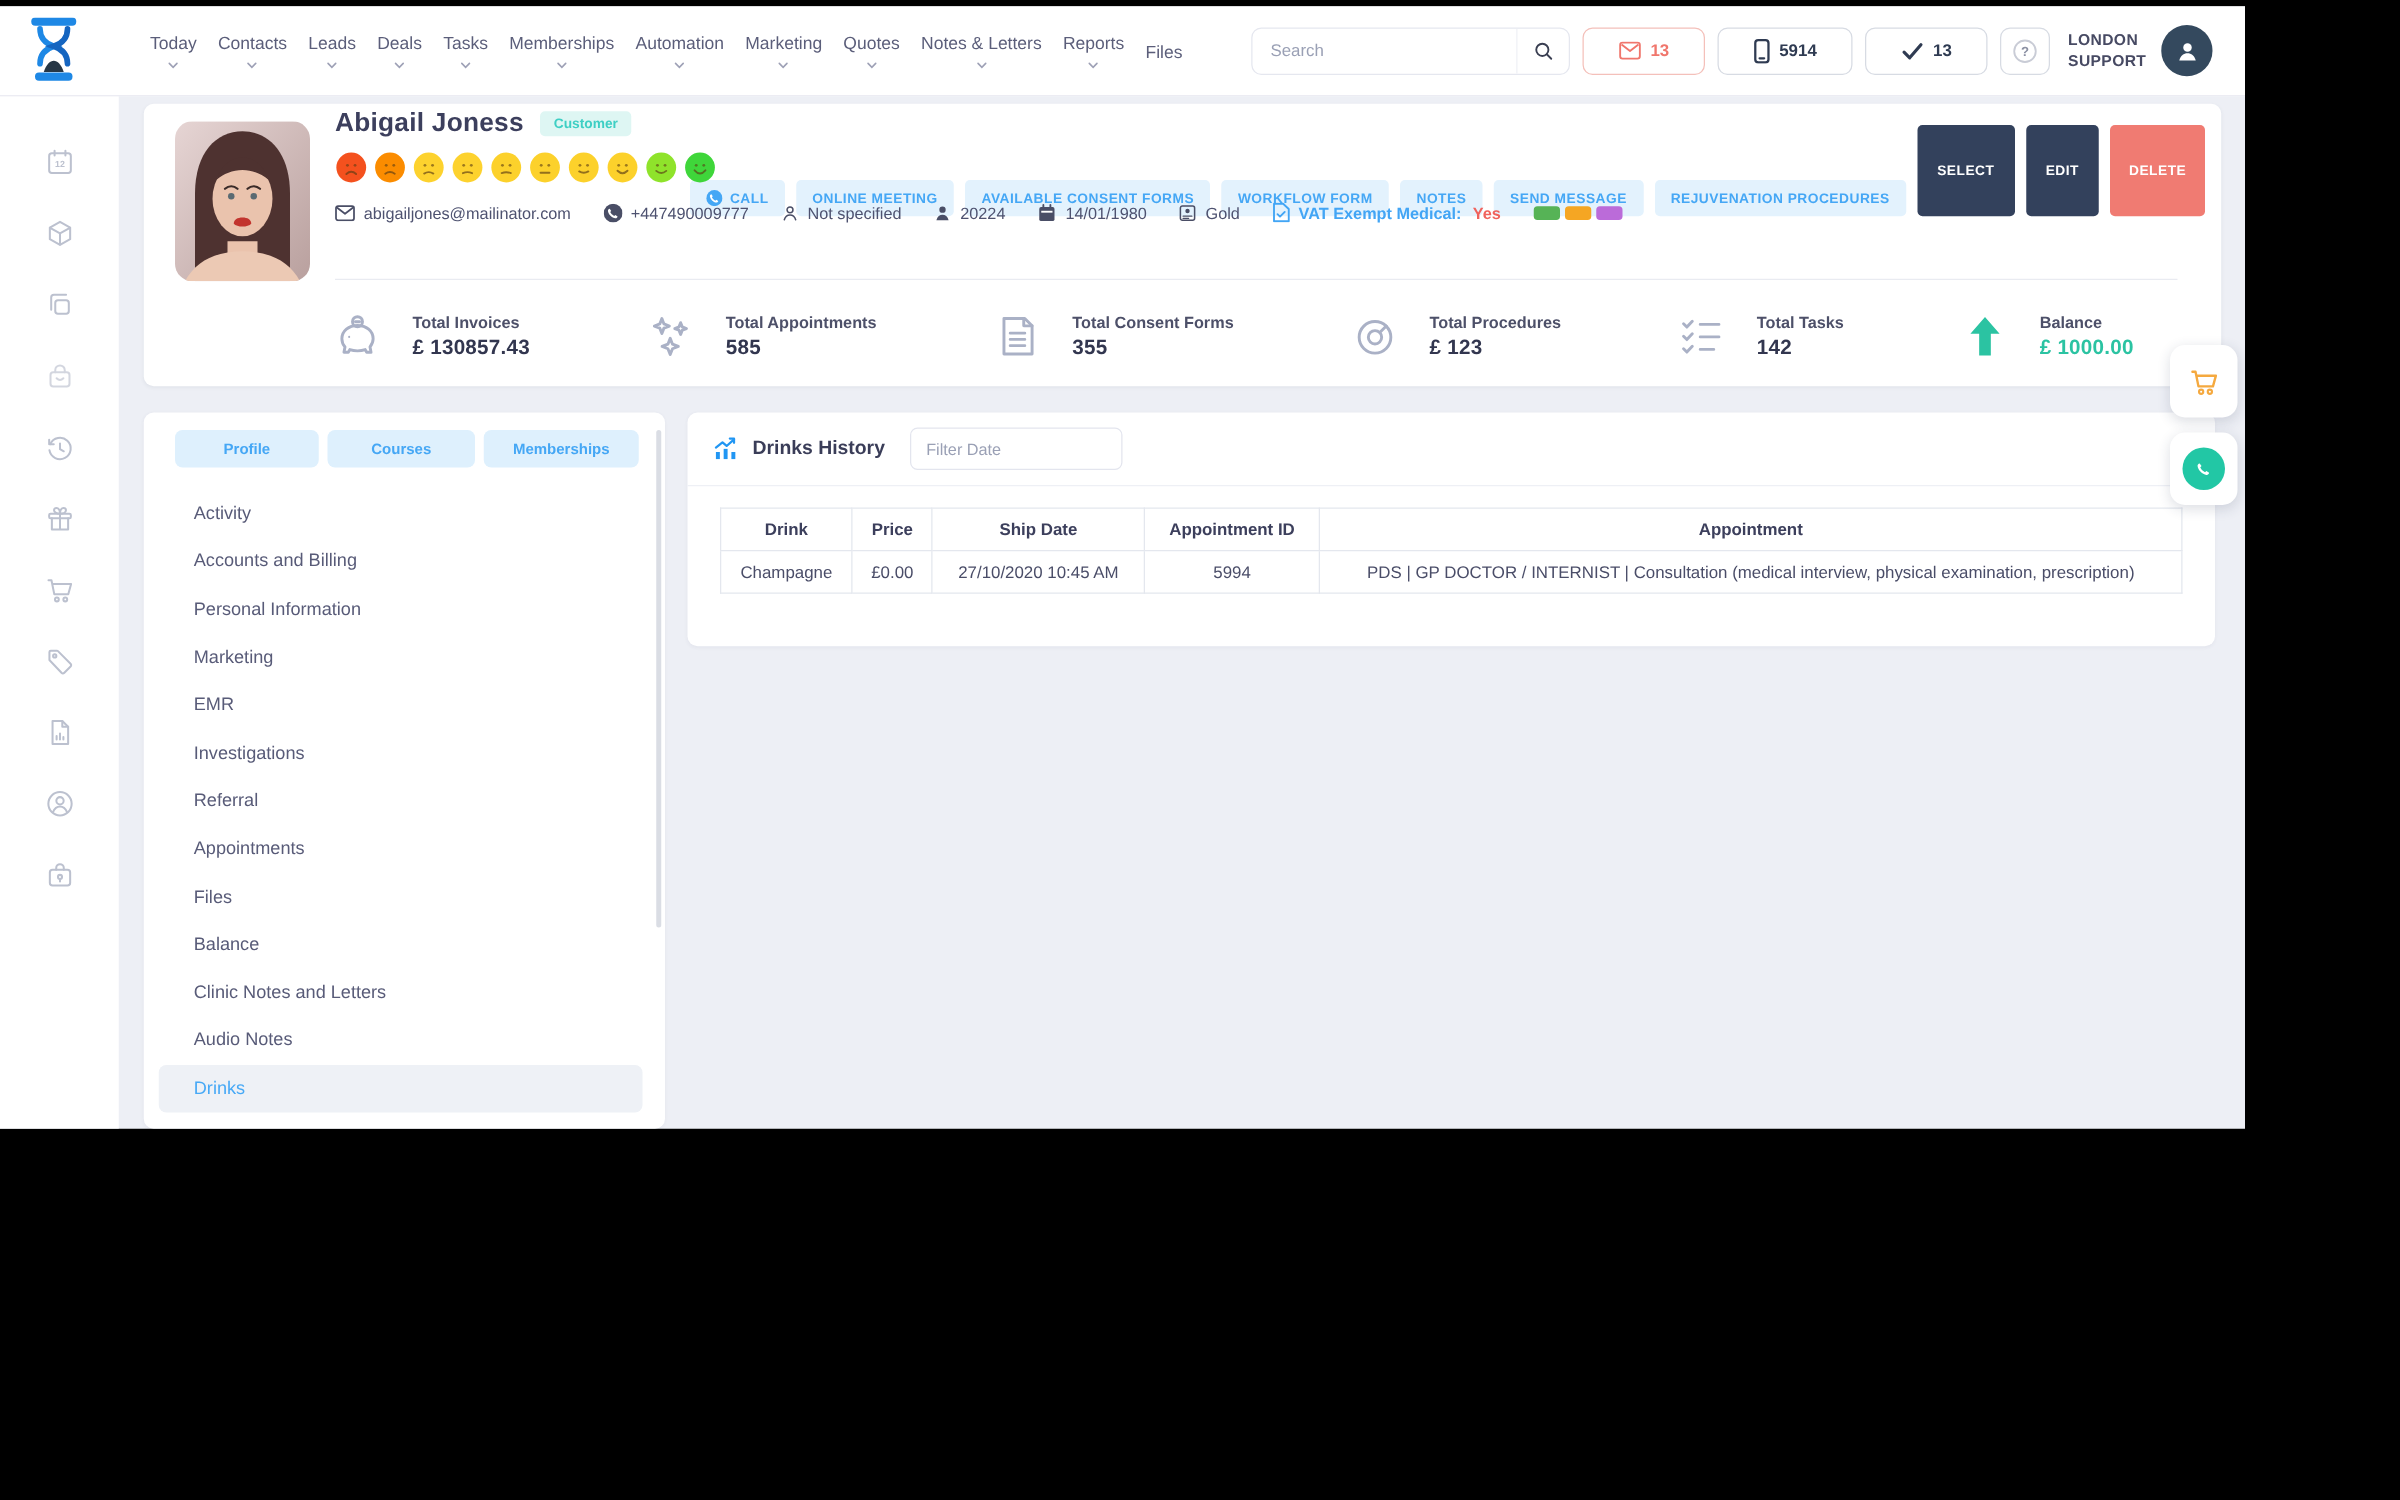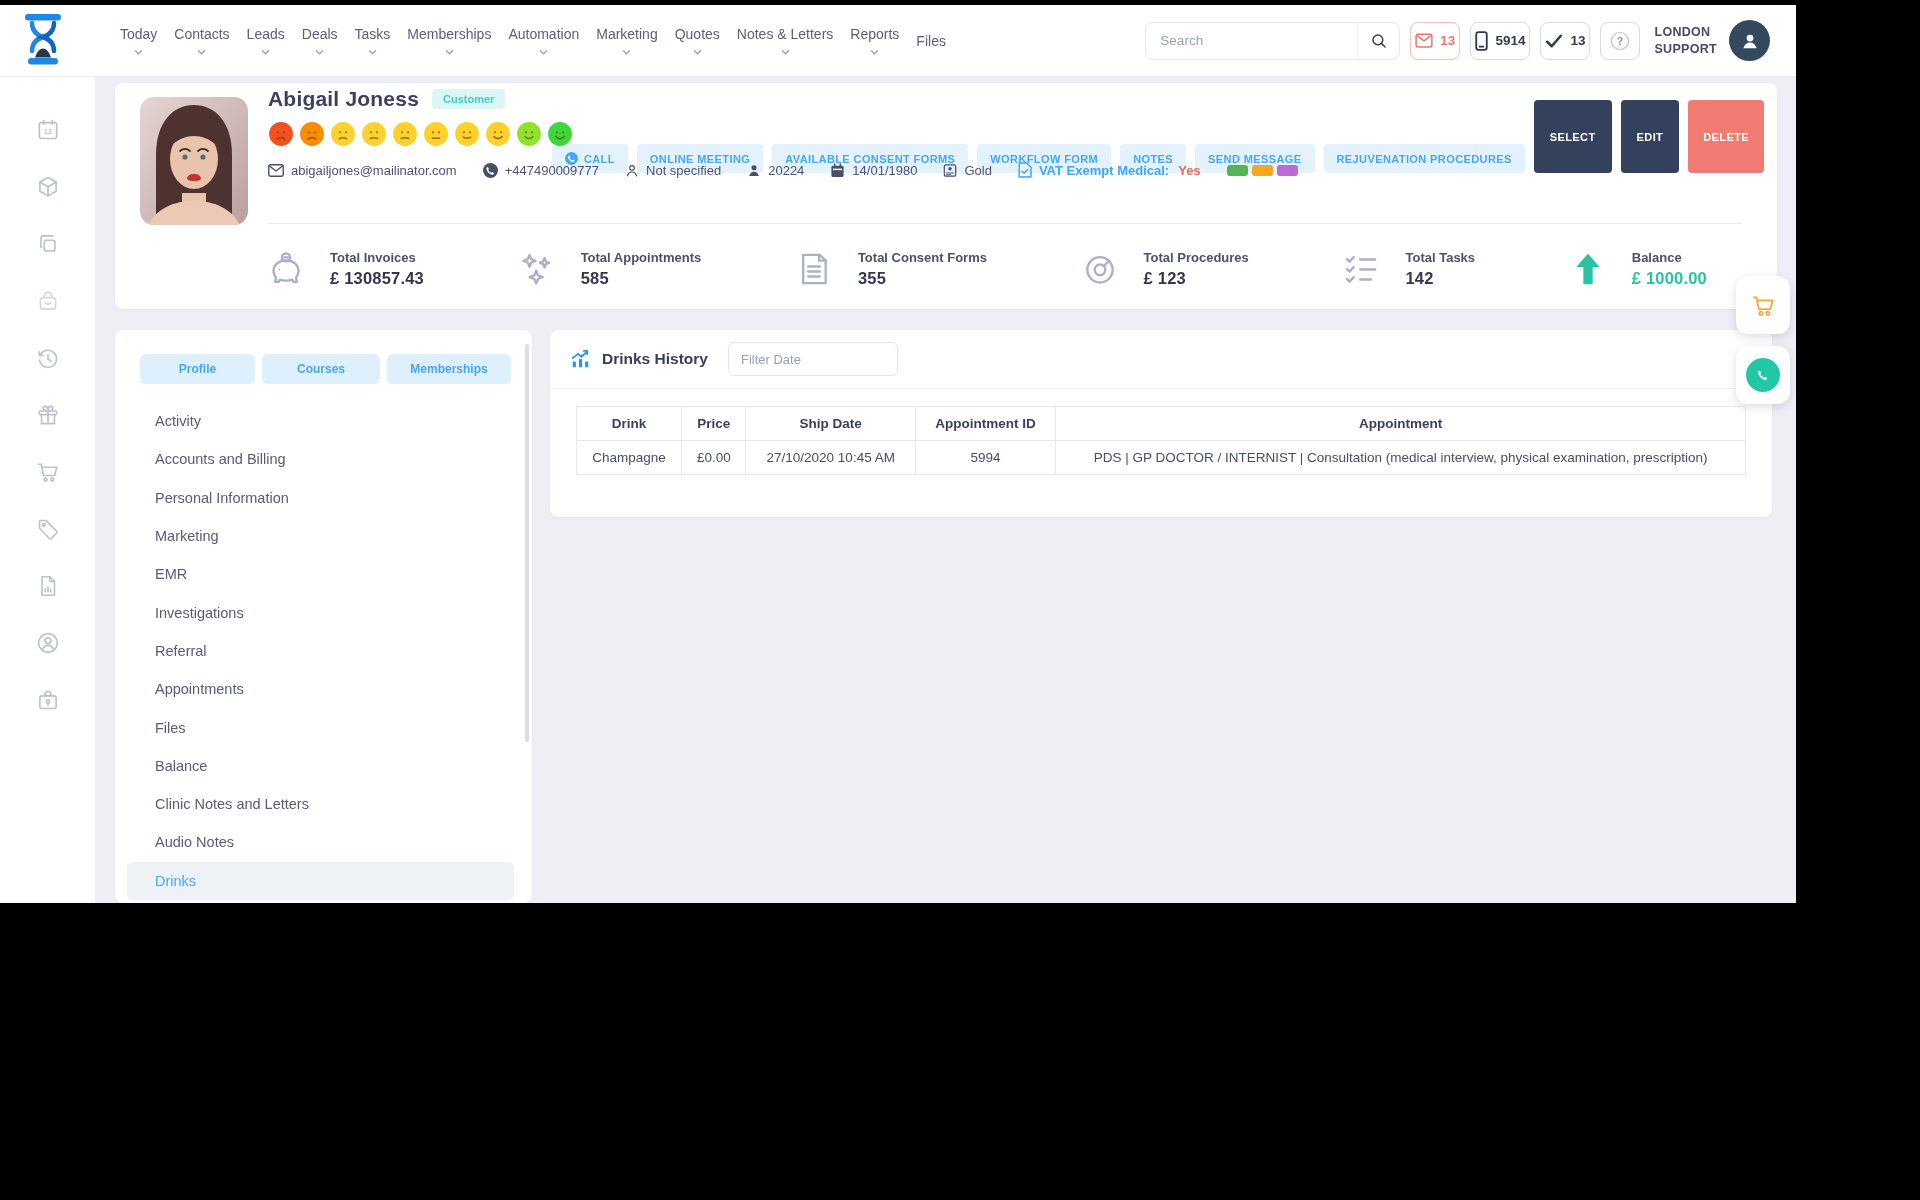--- a/index.html
+++ b/index.html
@@ -9,21 +9,21 @@
   
   .topbar{position:absolute;top:0;left:0;right:0;height:72px;background:#fff;display:flex;align-items:center;padding:0 26px 0 20px;border-bottom:1px solid #ececf3;z-index:20;}
   .logo{width:46px;height:58px;flex:0 0 auto;margin-right:54px;display:flex;align-items:center;}
   .nav{display:flex;align-items:center;gap:17px;white-space:nowrap;}
   .nav-item{display:flex;align-items:center;gap:5px;font-size:14px;font-weight:500;color:#5b5e7a;cursor:pointer;flex-direction:column;}
   .nav-item svg{width:9px;height:7px;margin-top:2px;}
   .search{margin-left:auto;width:255px;height:38px;border:1px solid #e5e7ef;border-radius:8px;display:flex;align-items:center;overflow:hidden;background:#fff;}
   .search input{flex:1;border:0;outline:0;padding:0 14px;font-size:13.5px;color:#3c3f5c;font-family:inherit;background:transparent;}
   .search input::placeholder{color:#9aa0b5;}
   .search .mag{width:42px;height:100%;display:flex;align-items:center;justify-content:center;border-left:1px solid #f0f1f6;cursor:pointer;}
-  .hbadge{height:38px;margin-left:10px;border:1.5px solid #d7dbe3;border-radius:8px;display:flex;align-items:center;gap:7px;padding:0 4px;font-size:13.5px;font-weight:700;color:#2f3b52;cursor:pointer;background:#fff;}
+  .hbadge{height:38px;margin-left:10px;border:1.5px solid #d7dbe3;border-radius:8px;display:flex;align-items:center;gap:7px;padding:0 28px;font-size:13.5px;font-weight:700;color:#2f3b52;cursor:pointer;background:#fff;}
   .hbadge.mail{border-color:#f4c0ba;color:#f0766c;}
   .help{width:40px;height:38px;margin-left:10px;border:1.5px solid #d7dbe3;border-radius:8px;display:flex;align-items:center;justify-content:center;cursor:pointer;background:#fff;}
   .uname{margin:0 12px 0 14px;font-size:12.5px;font-weight:700;color:#474a63;line-height:1.3;letter-spacing:.3px;}
   .uavatar{width:41px;height:41px;border-radius:50%;background:#34495e;display:flex;align-items:center;justify-content:center;cursor:pointer;}
 
   
   .iconbar{position:absolute;top:72px;left:0;bottom:0;width:95px;background:#fff;display:flex;flex-direction:column;align-items:center;padding-top:40px;gap:31px;}
   .sicon{width:26px;height:26px;color:#bcc1cf;cursor:pointer;display:flex;}
   .sicon svg{width:26px;height:26px;stroke:#bcc1cf;fill:none;stroke-width:1.5;stroke-linecap:round;stroke-linejoin:round;}
 
@@ -57,21 +57,21 @@
   .stats{position:absolute;left:150px;right:70px;top:156px;height:60px;display:flex;justify-content:space-between;align-items:center;}
   .stat{display:flex;align-items:center;gap:23px;}
   .stat .sic{width:42px;height:42px;display:flex;align-items:center;justify-content:center;}
   .stat .sic svg{width:40px;height:40px;stroke:#aab1c6;fill:none;stroke-width:1.4;stroke-linecap:round;stroke-linejoin:round;}
   .stat .lbl{font-size:13px;font-weight:600;color:#4d5069;}
   .stat .val{font-size:16.5px;font-weight:700;color:#32364f;margin-top:4px;letter-spacing:.2px;}
   .stat.balance .val{color:#2bc3a2;}
 
   
   .ppanel{position:absolute;left:20px;top:253px;width:417px;height:573px;background:#fff;border-radius:8px;box-shadow:0 1px 3px rgba(50,60,90,.05);overflow:hidden;}
-  .ptabs{display:flex;gap:7px;padding:24px 0 0 25px;}
+  .ptabs{display:flex;gap:7px;padding:14px 0 0 25px;}
   .ptab{height:30px;border-radius:6px;background:#def0fd;color:#45a7f5;font-size:12px;font-weight:700;display:flex;align-items:center;justify-content:center;cursor:pointer;}
   .ptab.t0{width:115px;}.ptab.t1{width:118px;}.ptab.t2{width:124px;}
   .plist{margin-top:18px;}
   .prow{height:38.3px;display:flex;align-items:center;padding-left:40px;font-size:14.5px;color:#585b78;cursor:pointer;}
   .prow.selected{background:#eef1f6;border-radius:6px;margin:0 18px 0 12px;padding-left:28px;color:#47a9f6;}
   .pscroll{position:absolute;right:3px;top:14px;width:4px;height:398px;background:#dadde4;border-radius:2px;cursor:pointer;}
 
   
   .dpanel{position:absolute;left:455px;top:253px;width:1222px;height:187px;background:#fff;border-radius:8px;box-shadow:0 1px 3px rgba(50,60,90,.05);}
   .dhead{height:59px;display:flex;align-items:center;padding:0 20px;border-bottom:1px solid #eef0f5;}

